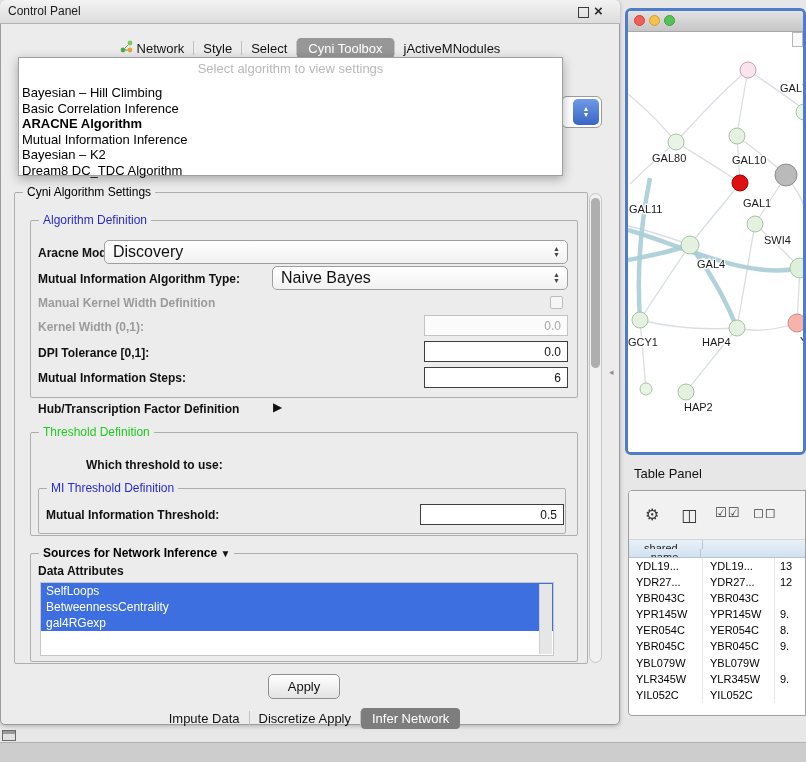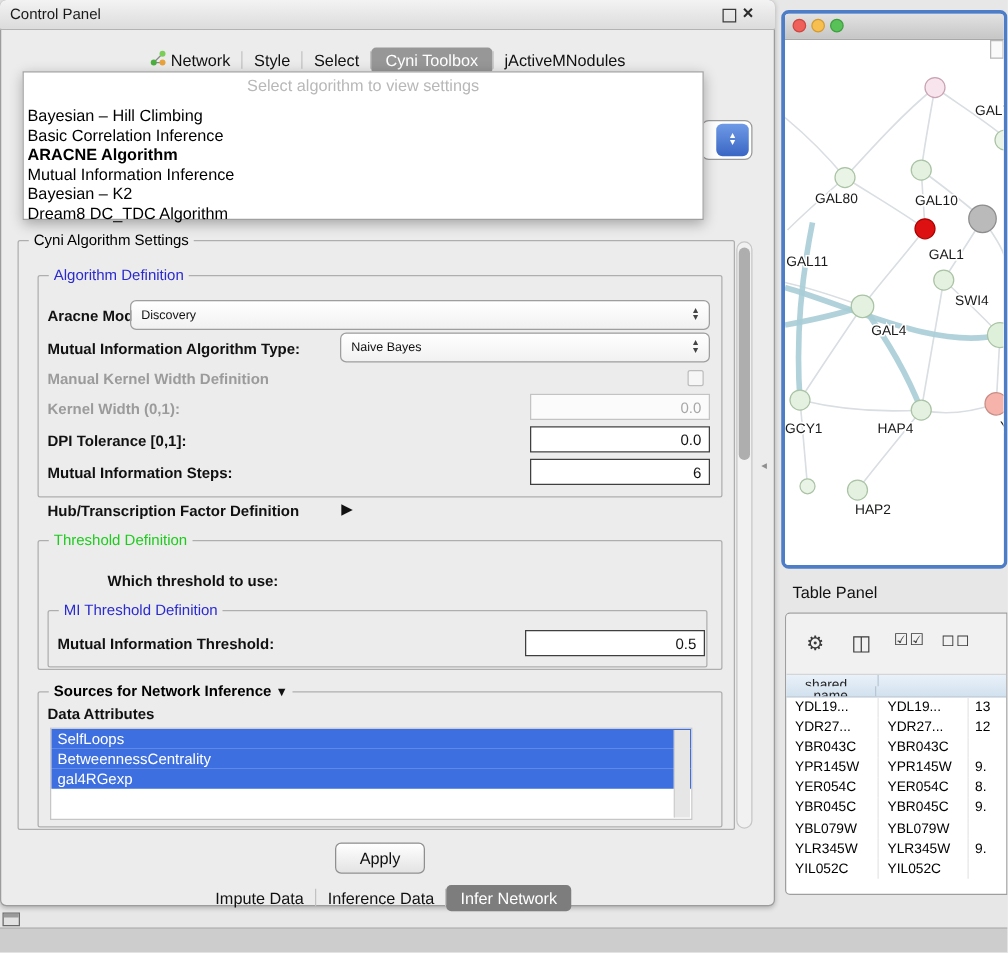--- a/index.html
+++ b/index.html
@@ -44,21 +44,21 @@
   .group{border:1px solid #aeaeae;border-radius:2px;box-sizing:border-box;}
   .gtitle{position:absolute;top:-8px;left:8px;background:#ececec;padding:0 4px;font-size:12px;white-space:nowrap;}
   .gtitle.blue{color:var(--group-title-blue);text-align:right;}
   .gtitle.green{color:var(--group-title-green);}
 
   .lbl{font-size:12px;font-weight:bold;color:#111;white-space:nowrap;}
   .lbl.dis{color:#9b9b9b;}
 
   .combo{background:linear-gradient(#ffffff,#f1f1f1);border:1px solid #9e9e9e;border-radius:5px;
          box-sizing:border-box;display:flex;align-items:center;}
-  .combo .val{font-size:10px;color:#111;padding-left:8px;flex:1;white-space:nowrap;overflow:hidden;}
+  .combo .val{font-size:16px;color:#111;padding-left:8px;flex:1;white-space:nowrap;overflow:hidden;}
   .combo .arrows{display:flex;flex-direction:column;align-items:center;color:#444;
                  font-size:7px;line-height:6px;padding-right:7px;}
 
   .tfield{box-sizing:border-box;background:#fff;border:1px solid #3f3f3f;font-size:12px;color:#111;
           text-align:right;padding:0 6px;font-family:"Liberation Sans",sans-serif;}
   .tfield.dis{border:1px solid #c3c3c3;color:#a7a7a7;background:#fbfbfb;}
   .chk{width:13px;height:13px;border:1px solid #bdbdbd;background:#f6f6f6;border-radius:2px;box-sizing:border-box;}
 
   .attr-list{background:#fff;border:1px solid #c6c6c6;box-sizing:border-box;overflow:hidden;}
   .attr-item{height:16px;line-height:16px;font-size:12px;padding-left:5px;color:#111;white-space:nowrap;}
@@ -228,21 +228,21 @@
         <div class="attr-item selected">gal4RGexp</div>
       </div>
     <div class="attr-scroll"></div>
   </div>
 
   <div class="abs apply-btn">Apply</div>
 
   <div class="abs bottom-tabbar" id="bottom-tabs">
       <span class="tab">Impute Data</span>
       <span class="tabsep"></span>
-      <span class="tab">Inference Data</span>
+      <span class="tab">Discretize Apply</span>
       <span class="tabsep"></span>
       <span class="tab active">Infer Network</span>
     </div>
 
   <span class="abs splitter">◂</span>
 
   <div class="abs net-window">
     <div class="net-titlebar">
       <span class="tlight tl-red"></span>
       <span class="tlight tl-yellow"></span>

